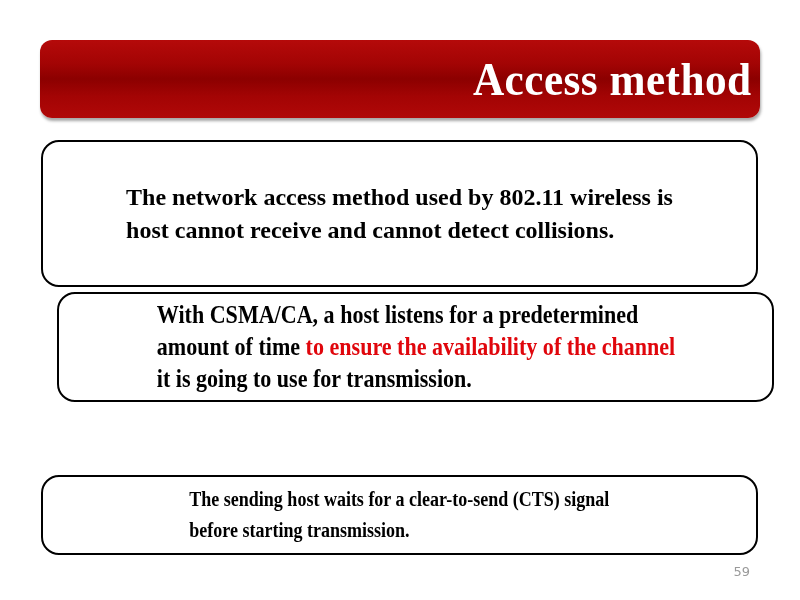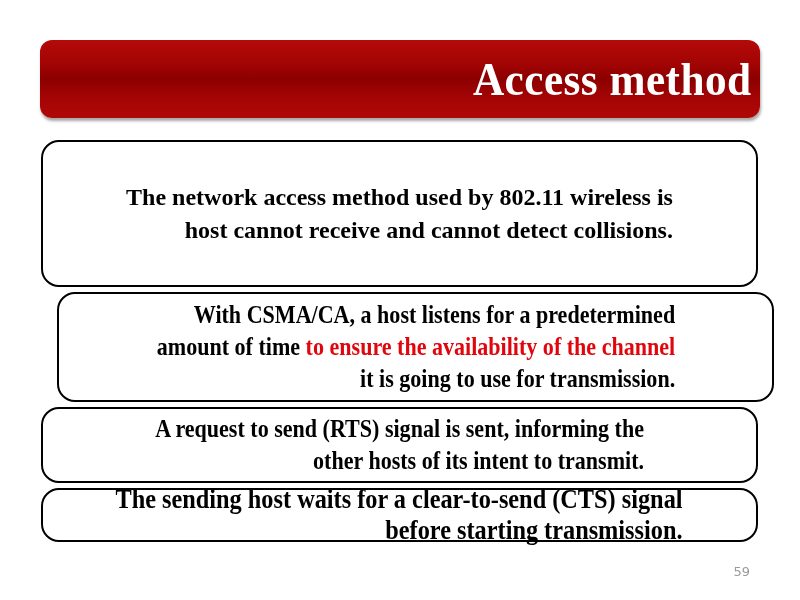--- a/index.html
+++ b/index.html
@@ -41,33 +41,33 @@
       position: absolute;
       left: 41px;
       width: 717px;
       border: 2.5px solid #000000;
       border-radius: 18px;
       background: #ffffff;
       box-sizing: border-box;
       display: flex;
       align-items: center;
       justify-content: center;
-      text-align: right;
+      text-align: left;
       font-family: "Liberation Serif", "DejaVu Serif", serif;
       font-weight: bold;
       color: #000000;
     }
     .box p {
       margin: 0;
       padding: 0 14px;
     }
     .box1 { top: 140px; height: 147px; font-size: 24px; line-height: 33px; }
     .box2 { top: 292px; height: 110px; font-size: 24.5px; line-height: 32px; margin-left: 16px; }
     .box3 { top: 407px; height: 76px; font-size: 24.5px; line-height: 32px; }
-    .box4 { top: 488px; height: 54px; font-size: 27px; line-height: 31px; }
+    .box4 { top: 475px; height: 80px; font-size: 20px; line-height: 31px; }
     .condensed { display: inline-block; transform: scaleX(0.9); transform-origin: center; white-space: nowrap; }
     .line { display: block; white-space: nowrap; }
     .red { color: #e0060c; }
     .page-number {
       position: absolute;
       right: 50px;
       top: 564px;
       font-family: "DejaVu Sans", sans-serif;
       font-size: 13px;
       color: #9a9a9a;
@@ -90,26 +90,20 @@
   </div>
 
   <div class="box box2">
     <p class="condensed">
       <span class="line"><span>With CSMA/CA, a host listens for a predetermined</span></span>
       <span class="line"><span>amount of time </span><span class="red">to ensure the availability of the channel</span></span>
       <span class="line"><span>it is going to use for transmission.</span></span>
     </p>
   </div>
 
-  <div class="box box3">
-    <p class="condensed">
-      <span class="line"><span>A request to send (RTS) signal is sent, informing the</span></span>
-      <span class="line"><span>other hosts of its intent to transmit.</span></span>
-    </p>
-  </div>
 
   <div class="box box4">
     <p class="condensed">
       <span class="line"><span>The sending host waits for a clear-to-send (CTS) signal</span></span>
       <span class="line"><span>before starting transmission.</span></span>
     </p>
   </div>
 
   <div class="page-number">59</div>
 

